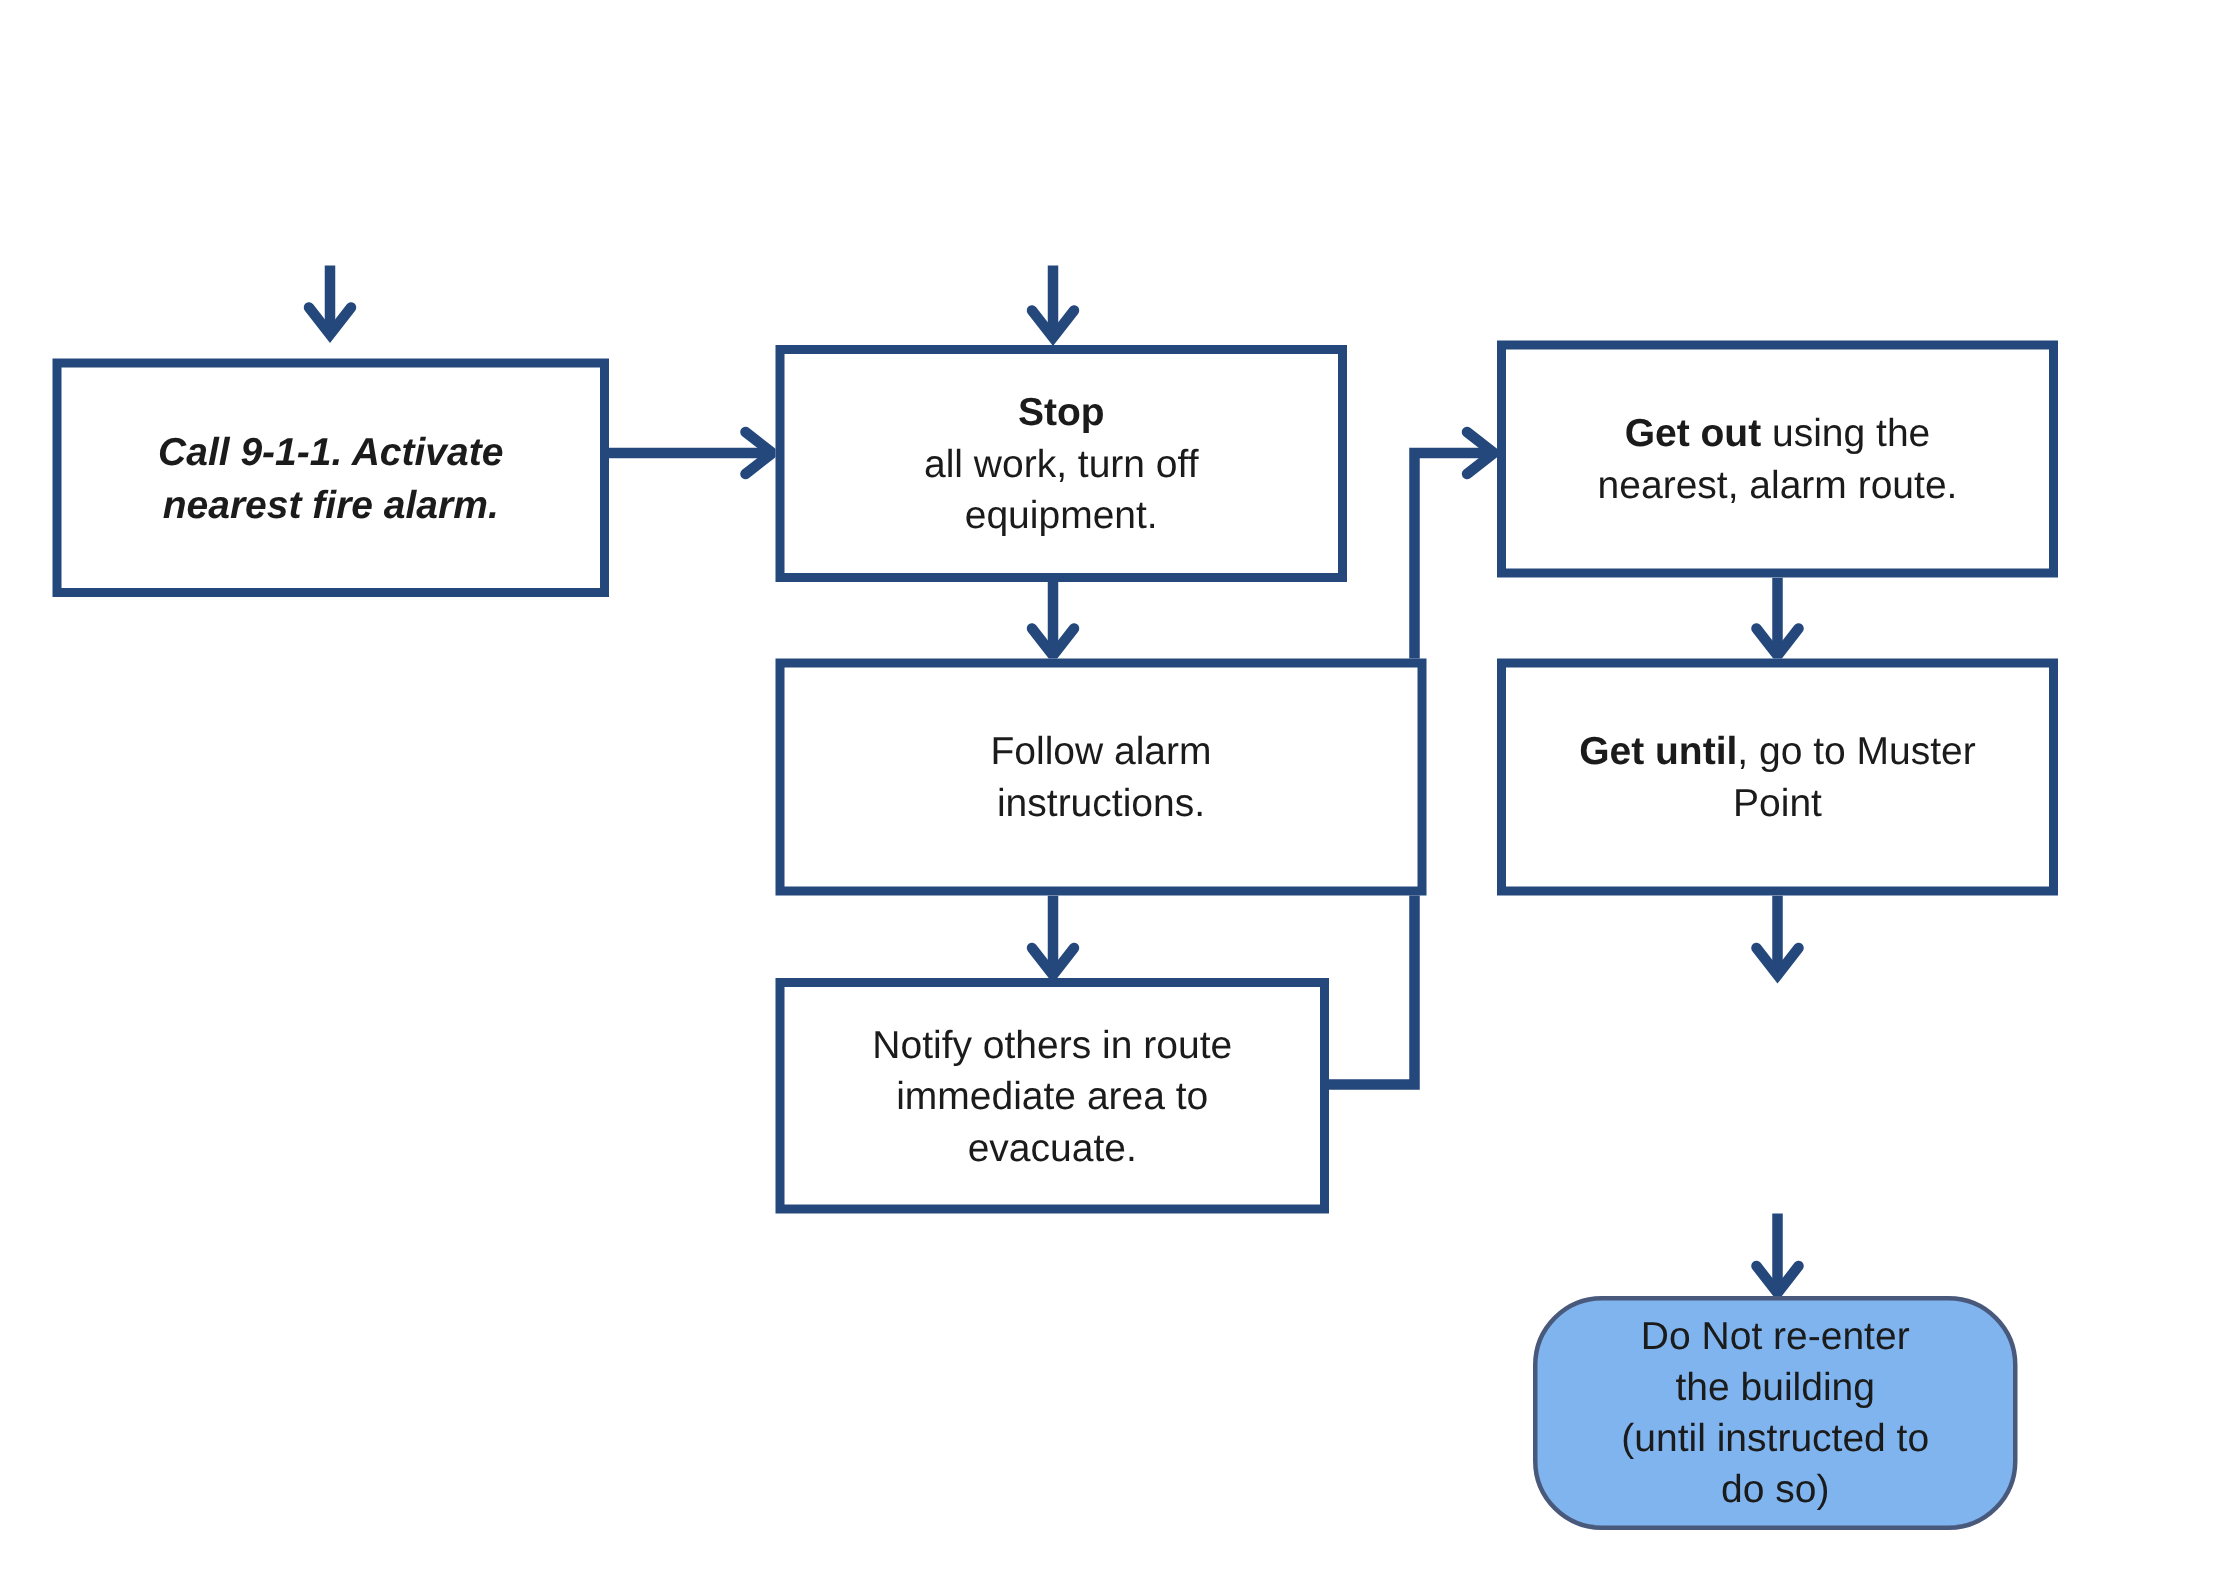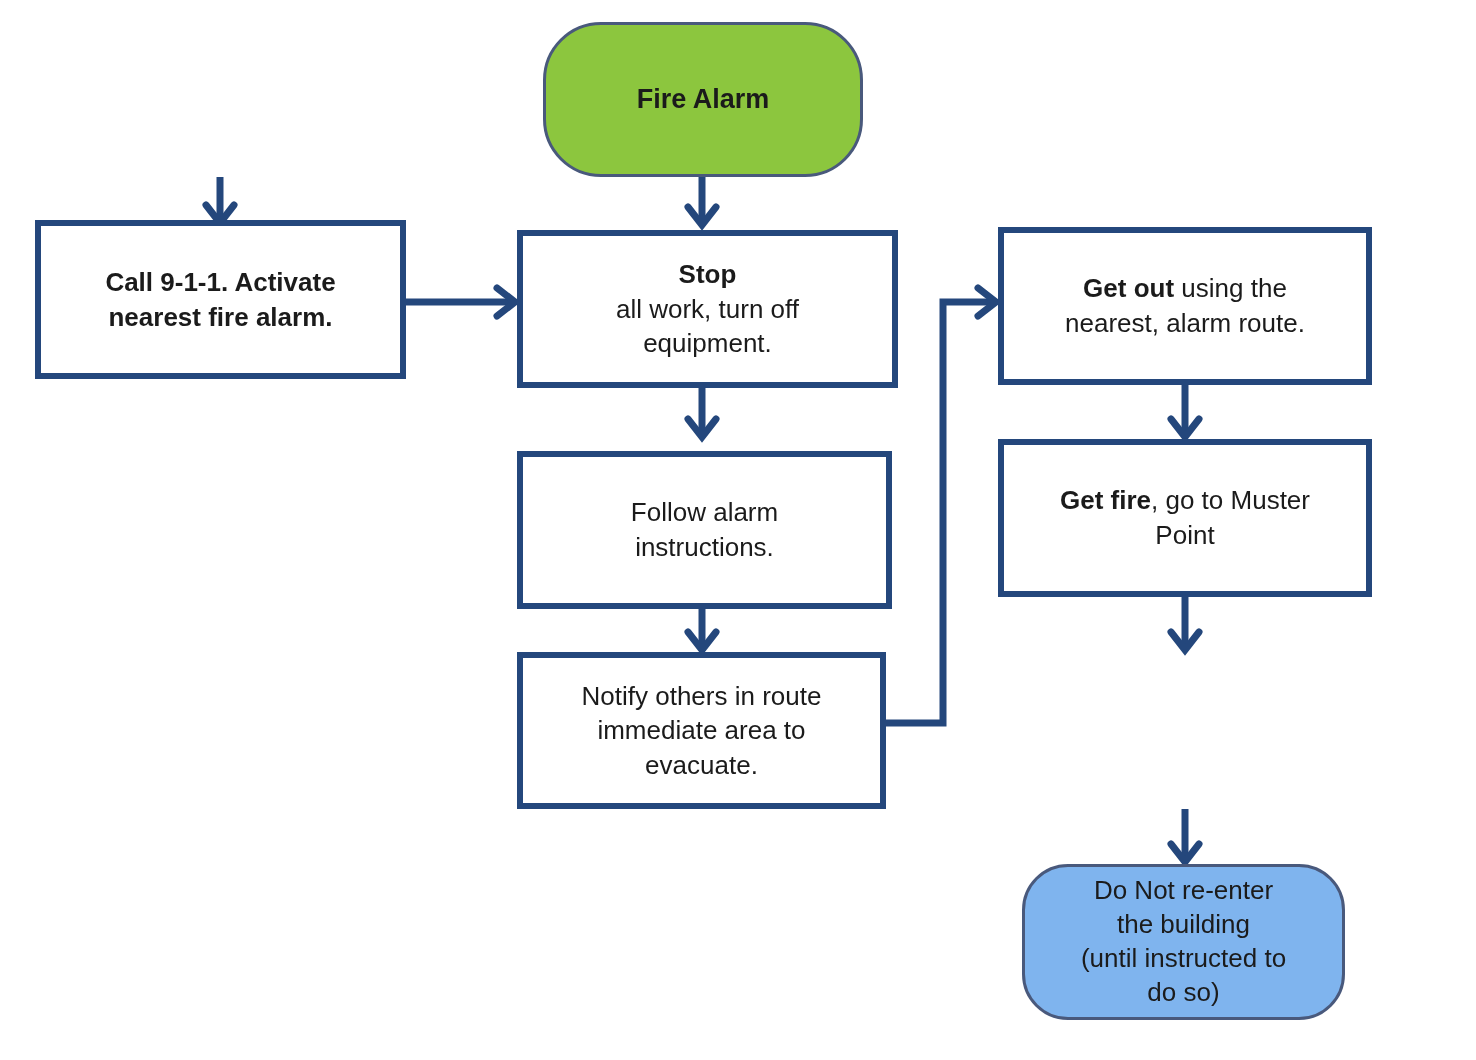--- a/index.html
+++ b/index.html
@@ -43,23 +43,23 @@
   }
   .terminal.start { background: var(--green); border-radius: 58px; }
   .terminal.end   { background: var(--blue);  border-radius: 46px; font-weight: 400; font-size: 26px; line-height: 1.3; }
 
   .semibold { font-weight: 600; }
   .b { font-weight: 700; }
 
   
   #n-discovery   { left: 60px;   top: 22px;  width: 317px; height: 155px; }
   #n-firealarm   { left: 543px;  top: 22px;  width: 320px; height: 155px; }
-  #n-call911     { left: 35px;   top: 220px; width: 371px; height: 159px; }
+  #n-call911     { left: 35px;   top: 239px; width: 371px; height: 159px; font-style: italic; }
   #n-stop        { left: 517px;  top: 230px; width: 381px; height: 158px; }
-  #n-follow      { left: 517px;  top: 439px; width: 375px; height: 158px; margin-top: 12px; }
+  #n-follow      { left: 517px;  top: 439px; width: 434px; height: 158px; }
   #n-notify      { left: 517px;  top: 652px; width: 369px; height: 157px; }
   #n-getout      { left: 998px;  top: 227px; width: 374px; height: 158px; }
   #n-getsafe     { left: 998px;  top: 439px; width: 374px; height: 158px; }
   #n-communicate { left: 998px;  top: 652px; width: 374px; height: 157px; }
   #n-reenter     { left: 1022px; top: 864px; width: 323px; height: 156px; }
 </style>
 </head>
 <body>
 
 <div class="canvas">
@@ -97,23 +97,20 @@
       <path class="shaft" d="M1185 597 V649"></path>
       <path class="head" d="M1171 632 L1185 650 L1199 632"></path>
     </g>
     <g>
       <path class="shaft" d="M1185 809 V861"></path>
       <path class="head" d="M1171 844 L1185 862 L1199 844"></path>
     </g>
   </svg>
 
 
-  <div id="n-firealarm" class="node terminal start">
-    <div class="txt">Fire Alarm</div>
-  </div>
 
   <div id="n-call911" class="node process semibold">
     <div class="txt">Call 9-1-1. Activate
 nearest fire alarm.</div>
   </div>
 
   <div id="n-stop" class="node process">
     <div class="txt"><span class="b">Stop</span><span>
 all work, turn off
 equipment.</span></div>
@@ -129,21 +126,21 @@
 immediate area to
 evacuate.</div>
   </div>
 
   <div id="n-getout" class="node process">
     <div class="txt"><span class="b">Get out</span><span> using the
 nearest, alarm route.</span></div>
   </div>
 
   <div id="n-getsafe" class="node process">
-    <div class="txt"><span class="b">Get fire</span><span>, go to Muster
+    <div class="txt"><span class="b">Get until</span><span>, go to Muster
 Point</span></div>
   </div>
 
 
   <div id="n-reenter" class="node terminal end">
     <div class="txt">Do Not re-enter
 the building
 (until instructed to
 do so)</div>
   </div>

